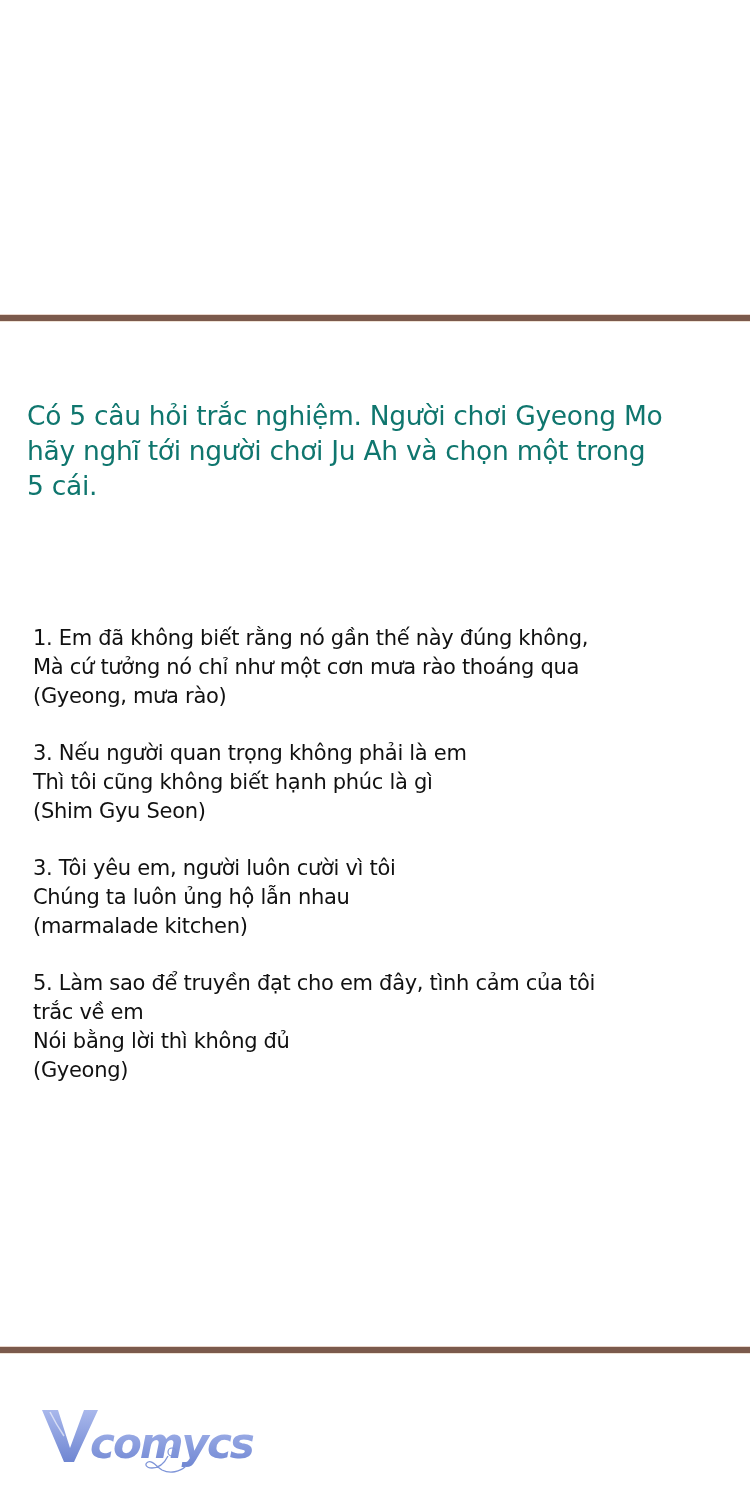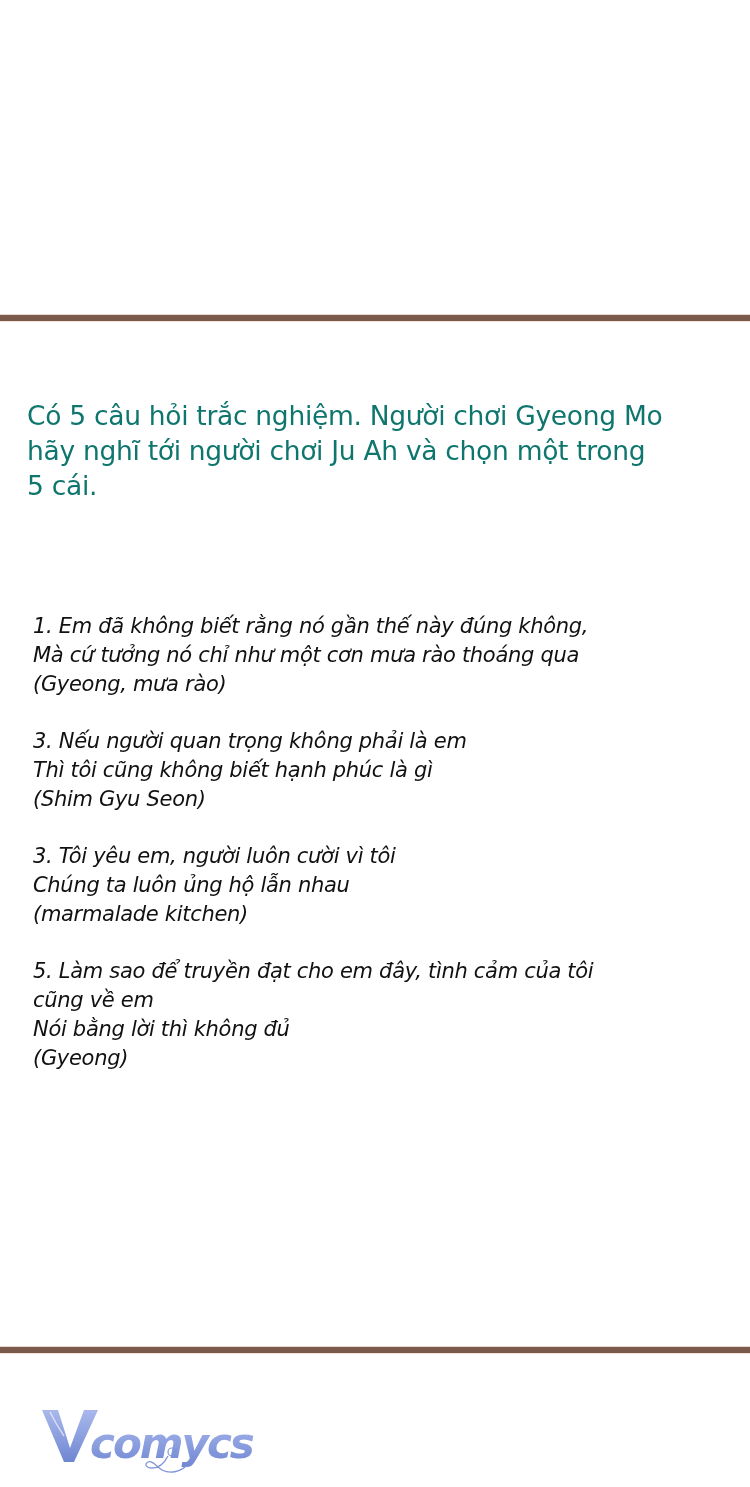--- a/index.html
+++ b/index.html
@@ -42,22 +42,21 @@
       position: absolute;
       left: 33px;
       top: 612px;
       width: 700px;
       font-size: 21px;
       line-height: 29px;
       letter-spacing: -0.3px;
       color: #111;
     }
     .question {
-      margin: 0 0 28px 0;
-      font-style: italic;
+      margin: 12px 0 28px 0;
     }
     .question span {
       display: block;
       white-space: nowrap;
     }
 
     .logo {
       position: absolute;
       left: 40px;
       top: 1406px;
@@ -87,21 +86,21 @@
     <span>Thì tôi cũng không biết hạnh phúc là gì</span>
     <span>(Shim Gyu Seon)</span>
   </div>
   <div class="question">
     <span>3. Tôi yêu em, người luôn cười vì tôi</span>
     <span>Chúng ta luôn ủng hộ lẫn nhau</span>
     <span>(marmalade kitchen)</span>
   </div>
   <div class="question">
     <span>5. Làm sao để truyền đạt cho em đây, tình cảm của tôi</span>
-    <span>cũng về em</span>
+    <span>trắc về em</span>
     <span>Nói bằng lời thì không đủ</span>
     <span>(Gyeong)</span>
   </div>
 </div>
 
 <div class="divider bottom"></div>
 
 <div class="logo">
   <svg width="220" height="70" viewBox="0 0 220 70">
     <defs>

